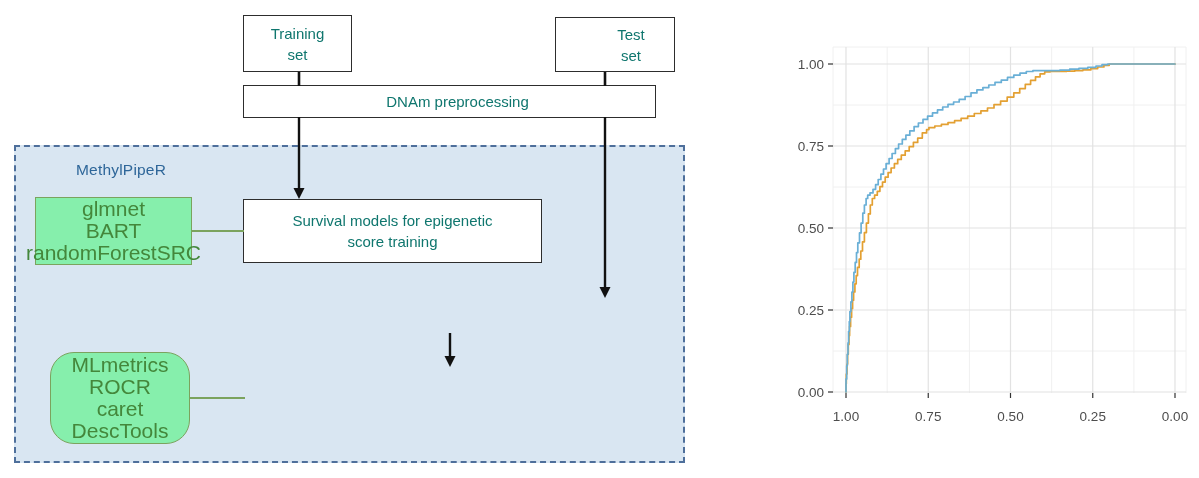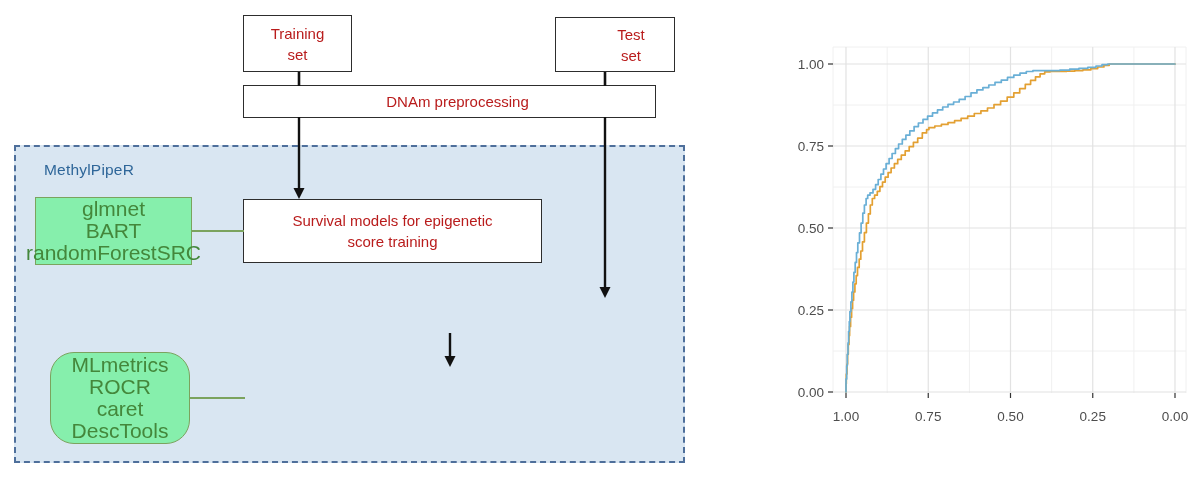--- a/index.html
+++ b/index.html
@@ -6,21 +6,21 @@
   body{font-family:"Liberation Sans","DejaVu Sans",sans-serif;}
   #stage{position:relative;width:1199px;height:478px;background:#fff;overflow:hidden;}
 
   
   #flowchart{position:absolute;left:0;top:0;width:700px;height:478px;}
   #mp-panel{position:absolute;left:14px;top:145px;width:671px;height:318px;
     background:#d9e6f2;border:2px dashed #4e6f9b;box-sizing:border-box;z-index:1;}
   .fc-label{position:absolute;z-index:2;color:#2e6699;font-size:15.5px;letter-spacing:.2px;}
   .box{position:absolute;z-index:2;background:#fff;border:1.6px solid #2d2d2d;box-sizing:border-box;
     display:flex;align-items:center;justify-content:center;text-align:center;
-    font-size:15px;line-height:21px;color:#b91c1c;white-space:pre-line;}
+    font-size:15px;line-height:21px;color:#0f766e;white-space:pre-line;}
   .gbox{position:absolute;z-index:2;background:#86efac;border:1.6px solid #7ba35e;box-sizing:border-box;
     display:flex;align-items:center;justify-content:center;text-align:center;
     font-size:21px;line-height:22px;color:#44873b;white-space:pre-line;}
   #box-training{left:243px;top:15px;width:109px;height:57px;}
   #box-test{left:555px;top:17px;width:120px;height:55px;padding-left:32px;}
   #box-dnam{left:243px;top:85px;width:413px;height:33px;padding-left:16px;}
   #box-survival{left:243px;top:199px;width:299px;height:64px;}
   #box-apply{left:244px;top:298px;width:411px;height:35px;}
   #box-incremental{left:244px;top:367px;width:411px;height:65px;}
   #gbox-train-pkgs{left:35px;top:197px;width:157px;height:68px;}
@@ -32,21 +32,21 @@
   #roc-svg{position:absolute;left:0;top:0;}
 </style>
 </head>
 <body>
 
 <div id="stage">
 
   <div id="flowchart">
 
     <div id="mp-panel"></div>
-    <div class="fc-label" style="left:44px;top:161px;text-align:center;">MethylPipeR</div>
+    <div class="fc-label" style="left:76px;top:161px;text-align:center;">MethylPipeR</div>
 
     <div class="box" id="box-training">Training
 set</div>
     <div class="box" id="box-test">Test
 set</div>
     <div class="box" id="box-dnam">DNAm preprocessing</div>
     <div class="box" id="box-survival">Survival models for epigenetic
 score training</div>
 
     <div class="gbox" id="gbox-train-pkgs">glmnet

